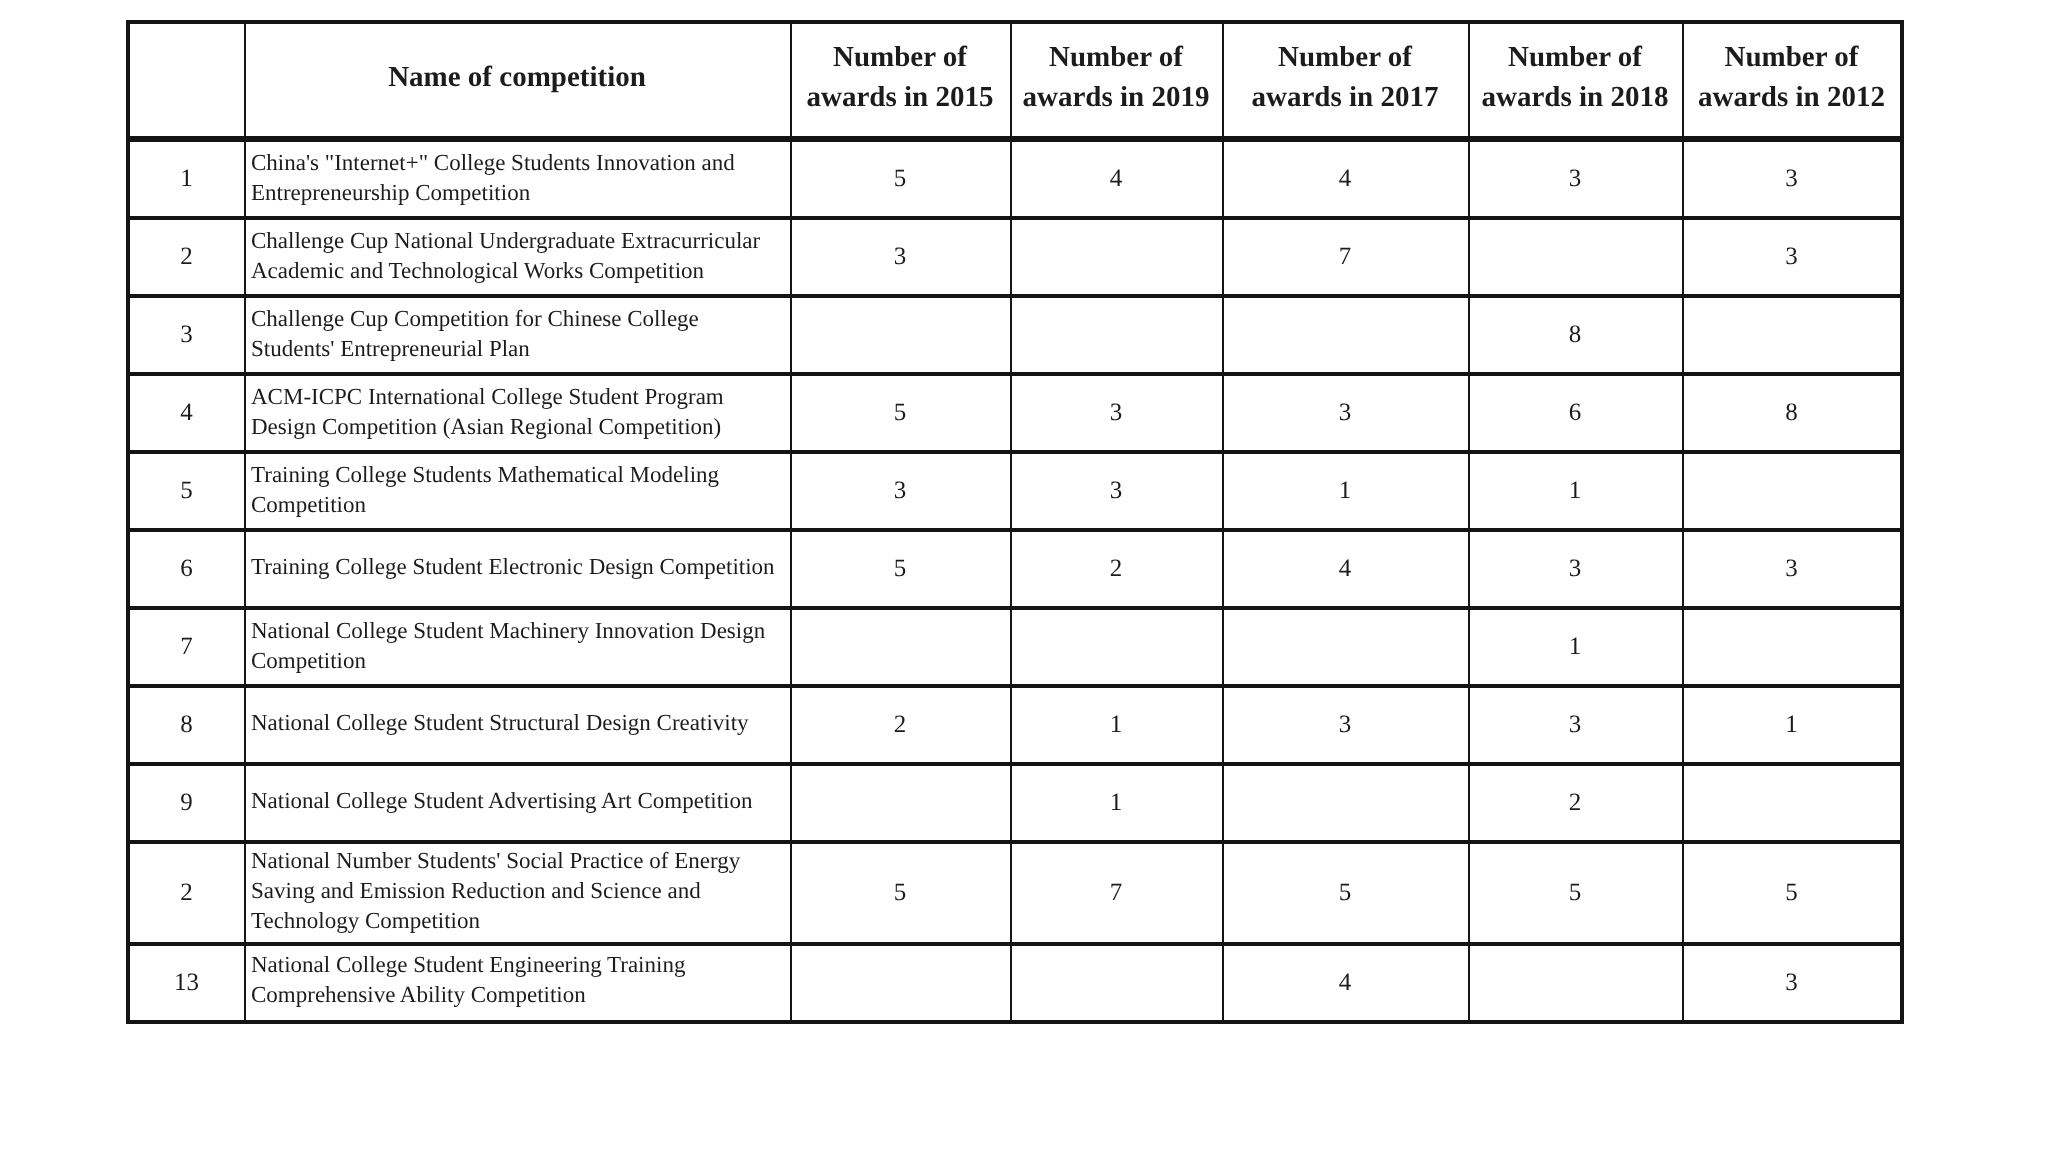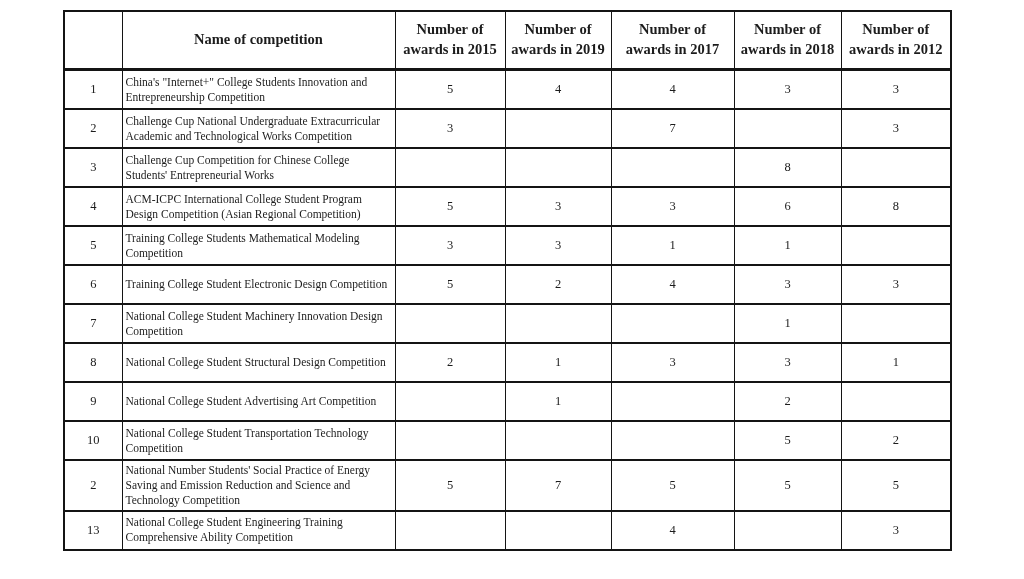--- a/index.html
+++ b/index.html
@@ -104,21 +104,21 @@
           <td class="idx">2</td>
           <td class="name">Challenge Cup National Undergraduate Extracurricular Academic and Technological Works Competition</td>
           <td class="num">3</td>
           <td class="num"></td>
           <td class="num">7</td>
           <td class="num"></td>
           <td class="num">3</td>
         </tr>
         <tr>
           <td class="idx">3</td>
-          <td class="name">Challenge Cup Competition for Chinese College Students' Entrepreneurial Works</td>
+          <td class="name">Challenge Cup Competition for Chinese College Students' Entrepreneurial Plan</td>
           <td class="num"></td>
           <td class="num"></td>
           <td class="num"></td>
           <td class="num">8</td>
           <td class="num"></td>
         </tr>
         <tr>
           <td class="idx">4</td>
           <td class="name">ACM-ICPC International College Student Program Design Competition (Asian Regional Competition)</td>
           <td class="num">5</td>
@@ -149,44 +149,35 @@
           <td class="idx">7</td>
           <td class="name">National College Student Machinery Innovation Design Competition</td>
           <td class="num"></td>
           <td class="num"></td>
           <td class="num"></td>
           <td class="num">1</td>
           <td class="num"></td>
         </tr>
         <tr>
           <td class="idx">8</td>
-          <td class="name">National College Student Structural Design Competition</td>
+          <td class="name">National College Student Structural Design Creativity</td>
           <td class="num">2</td>
           <td class="num">1</td>
           <td class="num">3</td>
           <td class="num">3</td>
           <td class="num">1</td>
         </tr>
         <tr>
           <td class="idx">9</td>
           <td class="name">National College Student Advertising Art Competition</td>
           <td class="num"></td>
           <td class="num">1</td>
           <td class="num"></td>
           <td class="num">2</td>
           <td class="num"></td>
-        </tr>
-        <tr>
-          <td class="idx">10</td>
-          <td class="name">National College Student Transportation Technology Competition</td>
-          <td class="num"></td>
-          <td class="num"></td>
-          <td class="num"></td>
-          <td class="num">5</td>
-          <td class="num">2</td>
         </tr>
         <tr>
           <td class="idx">2</td>
           <td class="name">National Number Students' Social Practice of Energy Saving and Emission Reduction and Science and Technology Competition</td>
           <td class="num">5</td>
           <td class="num">7</td>
           <td class="num">5</td>
           <td class="num">5</td>
           <td class="num">5</td>
         </tr>

